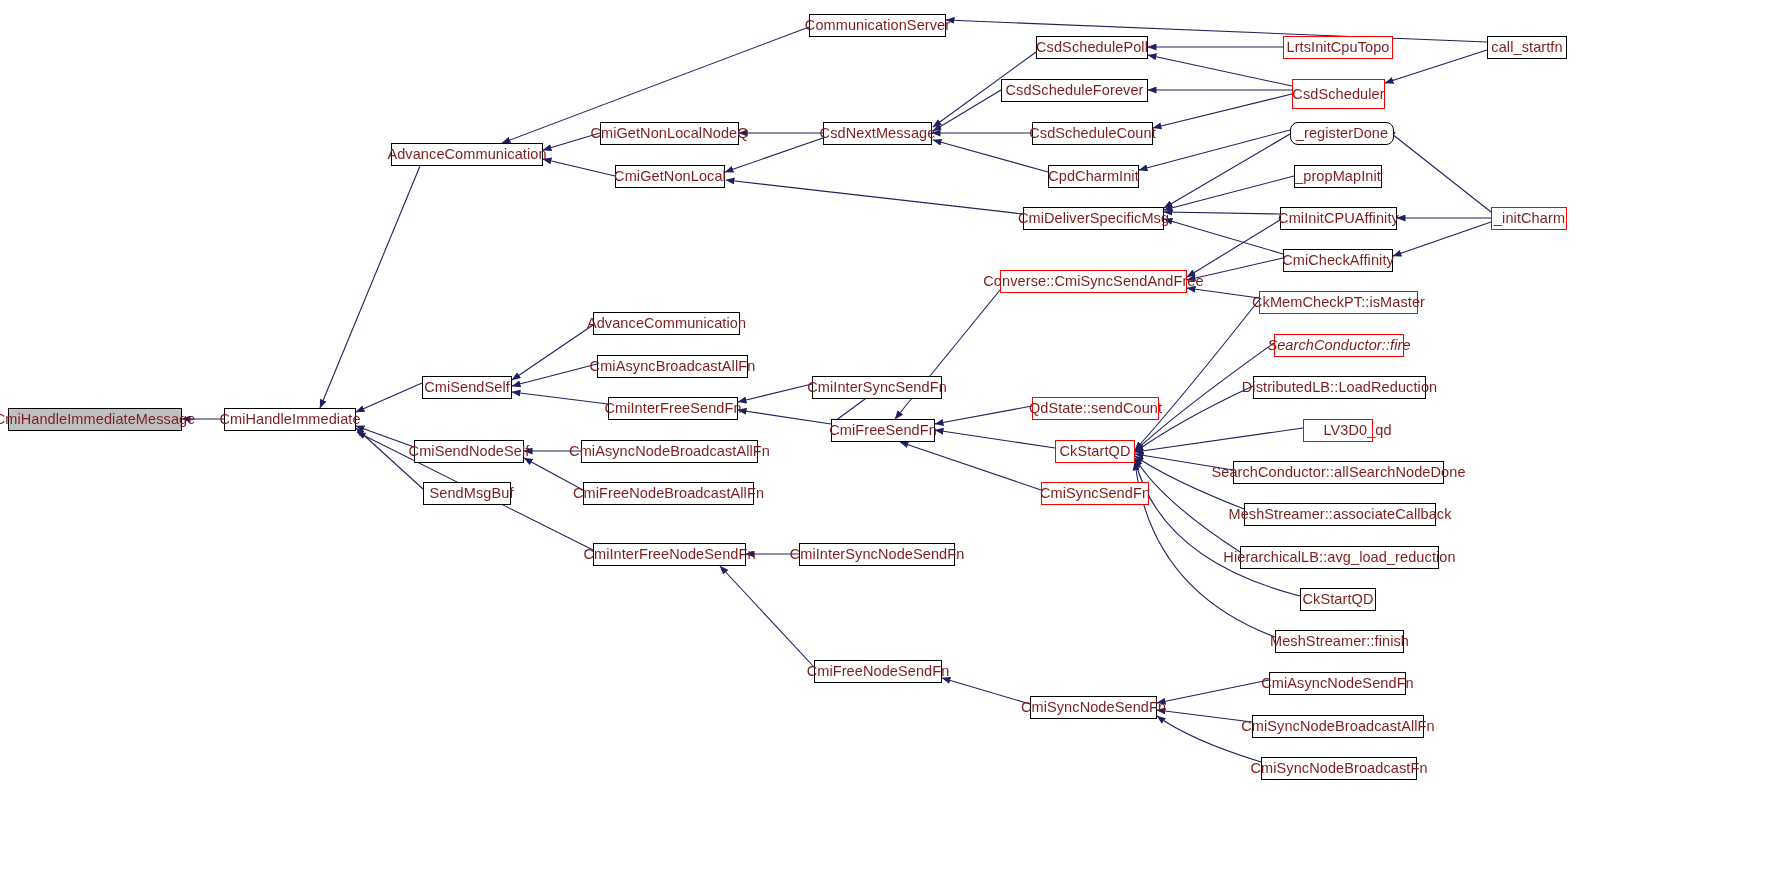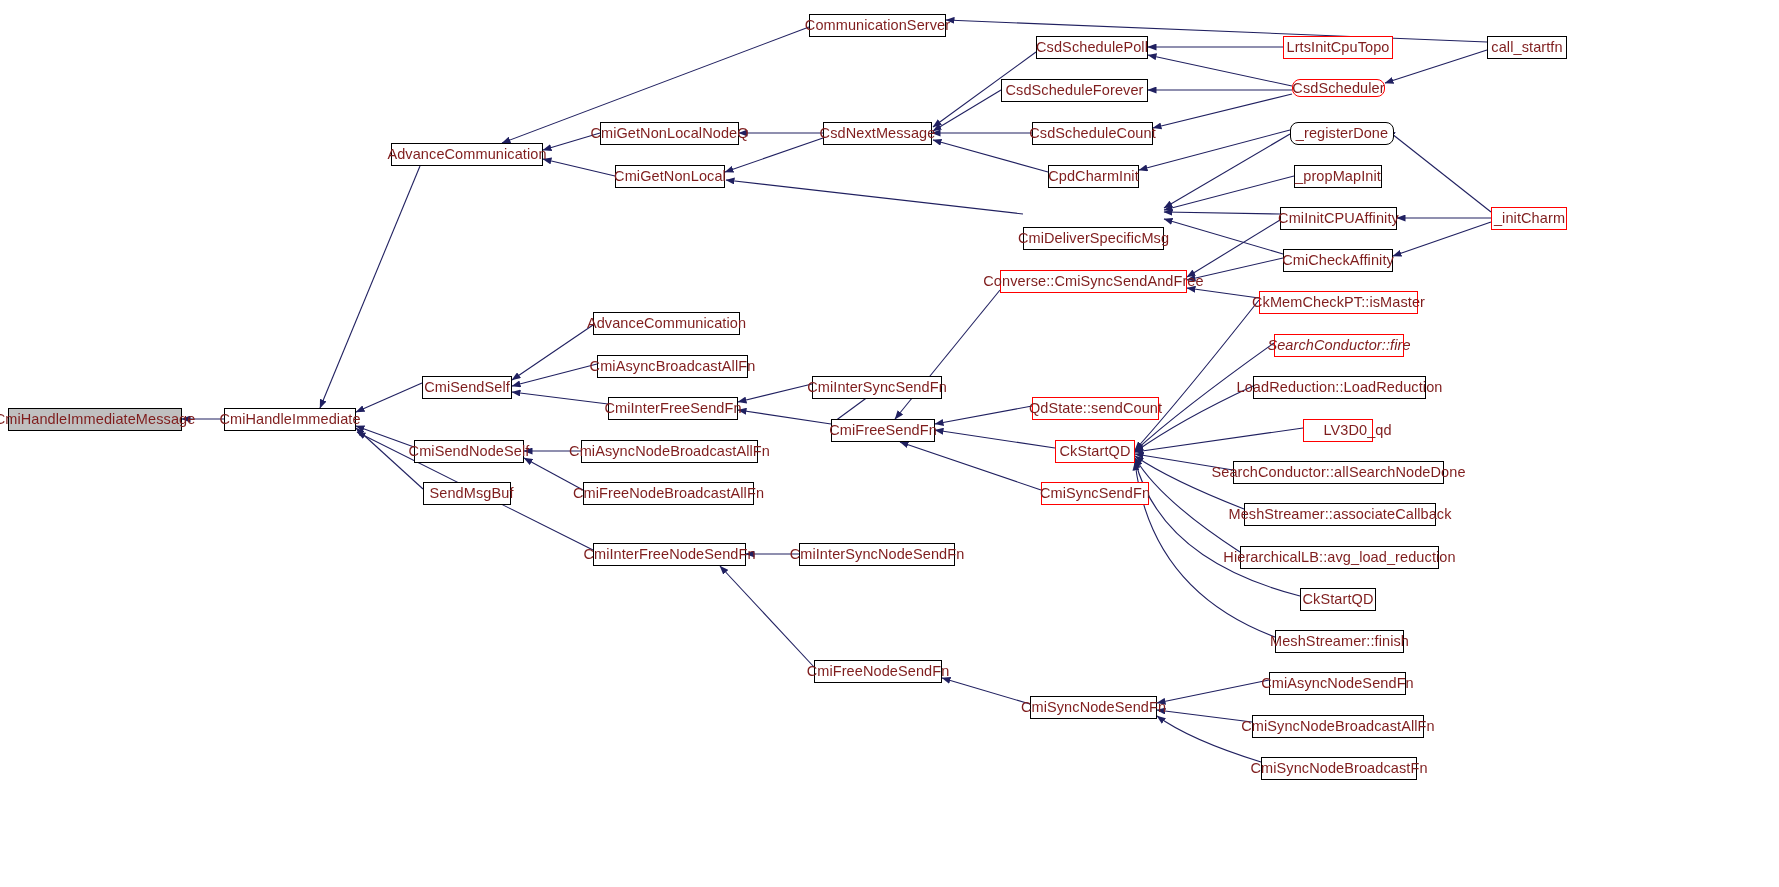--- a/index.html
+++ b/index.html
@@ -127,32 +127,32 @@
       <div class="node" style="left: 391px; top: 143px; width: 152px; height: 23px;">AdvanceCommunication</div>
       <div class="node" style="left: 809px; top: 14px; width: 137px; height: 23px;">CommunicationServer</div>
       <div class="node" style="left: 600px; top: 122px; width: 139px; height: 23px;">CmiGetNonLocalNodeQ</div>
       <div class="node" style="left: 615px; top: 165px; width: 110px; height: 23px;">CmiGetNonLocal</div>
       <div class="node" style="left: 823px; top: 122px; width: 109px; height: 23px;">CsdNextMessage</div>
       <div class="node" style="left: 1036px; top: 36px; width: 112px; height: 23px;">CsdSchedulePoll</div>
       <div class="node" style="left: 1001px; top: 79px; width: 147px; height: 23px;">CsdScheduleForever</div>
       <div class="node" style="left: 1032px; top: 122px; width: 121px; height: 23px;">CsdScheduleCount</div>
       <div class="node" style="left: 1048px; top: 165px; width: 91px; height: 23px;">CpdCharmInit</div>
       <div class="node red" style="left: 1283px; top: 36px; width: 110px; height: 23px;">LrtsInitCpuTopo</div>
-      <div class="node red" style="left: 1292px; top: 79px; width: 93px; height: 18px; border-radius: 8px;">CsdScheduler</div>
+      <div class="node red" style="left: 1292px; top: 79px; width: 93px; height: 30px;">CsdScheduler</div>
       <div class="node" style="left: 1487px; top: 36px; width: 80px; height: 23px;">call_startfn</div>
       <div class="node" style="left: 1290px; top: 122px; width: 104px; height: 23px; border-radius: 8px;">_registerDone</div>
       <div class="node" style="left: 1294px; top: 165px; width: 88px; height: 23px;">_propMapInit</div>
-      <div class="node" style="left: 1023px; top: 207px; width: 141px; height: 23px; margin-top: 20px;">CmiDeliverSpecificMsg</div>
+      <div class="node" style="left: 1023px; top: 207px; width: 141px; height: 23px;">CmiDeliverSpecificMsg</div>
       <div class="node" style="left: 1280px; top: 207px; width: 117px; height: 23px;">CmiInitCPUAffinity</div>
       <div class="node red" style="left: 1491px; top: 207px; width: 76px; height: 23px; padding-left: 8px;">_initCharm</div>
       <div class="node" style="left: 1283px; top: 249px; width: 110px; height: 23px;">CmiCheckAffinity</div>
       <div class="node red" style="left: 1000px; top: 270px; width: 187px; height: 23px;">Converse::CmiSyncSendAndFree</div>
       <div class="node red" style="left: 1259px; top: 291px; width: 159px; height: 23px;">CkMemCheckPT::isMaster</div>
       <div class="node red" style="left: 1274px; top: 334px; width: 130px; height: 23px; font-style: italic;">SearchConductor::fire</div>
-      <div class="node" style="left: 1253px; top: 376px; width: 173px; height: 23px;">LoadReduction::LoadReduction</div>
+      <div class="node" style="left: 1253px; top: 376px; width: 173px; height: 23px;">DistributedLB::LoadReduction</div>
       <div class="node red" style="left: 1303px; top: 419px; width: 70px; height: 23px; padding-left: 46px;">LV3D0_qd</div>
       <div class="node" style="left: 1233px; top: 461px; width: 211px; height: 23px;">SearchConductor::allSearchNodeDone</div>
       <div class="node" style="left: 1244px; top: 503px; width: 192px; height: 23px;">MeshStreamer::associateCallback</div>
       <div class="node" style="left: 1240px; top: 546px; width: 199px; height: 23px;">HierarchicalLB::avg_load_reduction</div>
       <div class="node" style="left: 1300px; top: 588px; width: 76px; height: 23px;">CkStartQD</div>
       <div class="node" style="left: 1275px; top: 630px; width: 129px; height: 23px;">MeshStreamer::finish</div>
       <div class="node red" style="left: 1055px; top: 440px; width: 80px; height: 23px;">CkStartQD</div>
       <div class="node red" style="left: 1032px; top: 397px; width: 127px; height: 23px;">QdState::sendCount</div>
       <div class="node red" style="left: 1041px; top: 482px; width: 108px; height: 23px;">CmiSyncSendFn</div>
       <div class="node" style="left: 831px; top: 419px; width: 104px; height: 23px;">CmiFreeSendFn</div>

